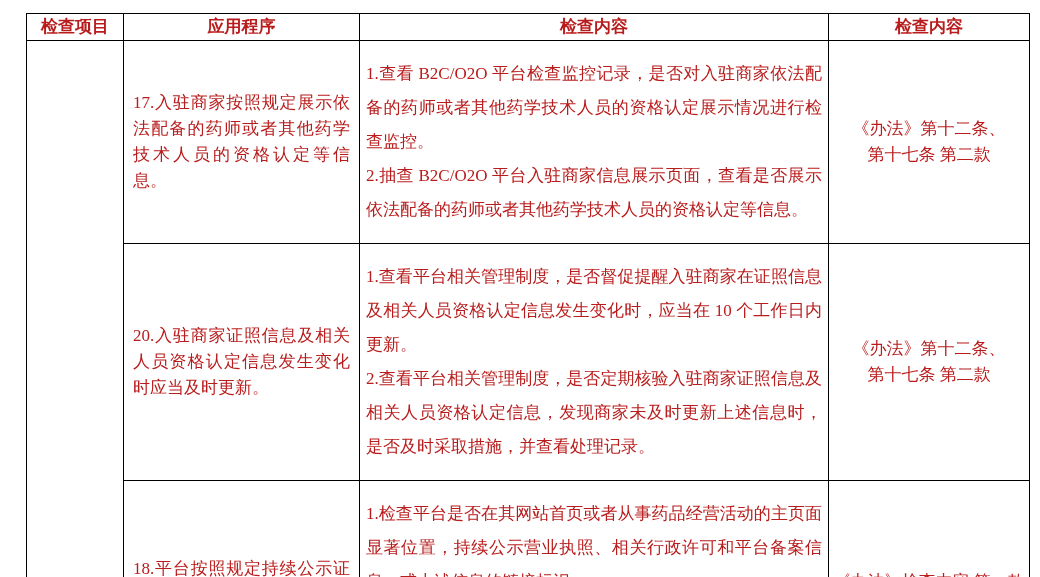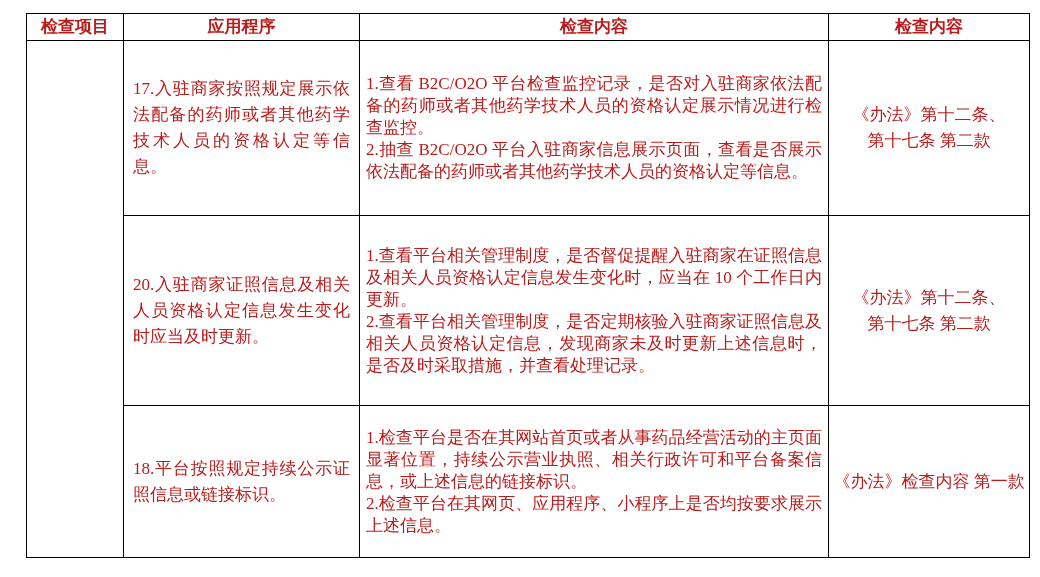--- a/index.html
+++ b/index.html
@@ -46,23 +46,23 @@
   tr.data-row-3 { height: 152px; }
   td.item-cell {
     padding: 0;
   }
   td.key-cell {
     padding: 8px 9px;
     text-align: justify;
     line-height: 26px;
   }
   td.content-cell {
-    padding: 6px 6px;
+    padding: 16px 6px;
     text-align: justify;
-    line-height: 22px;
+    line-height: 34px;
     white-space: pre-line;
   }
   td.basis-cell {
     padding: 14px 4px;
     text-align: center;
     line-height: 26px;
     white-space: pre-line;
   }
 </style>
 </head>

